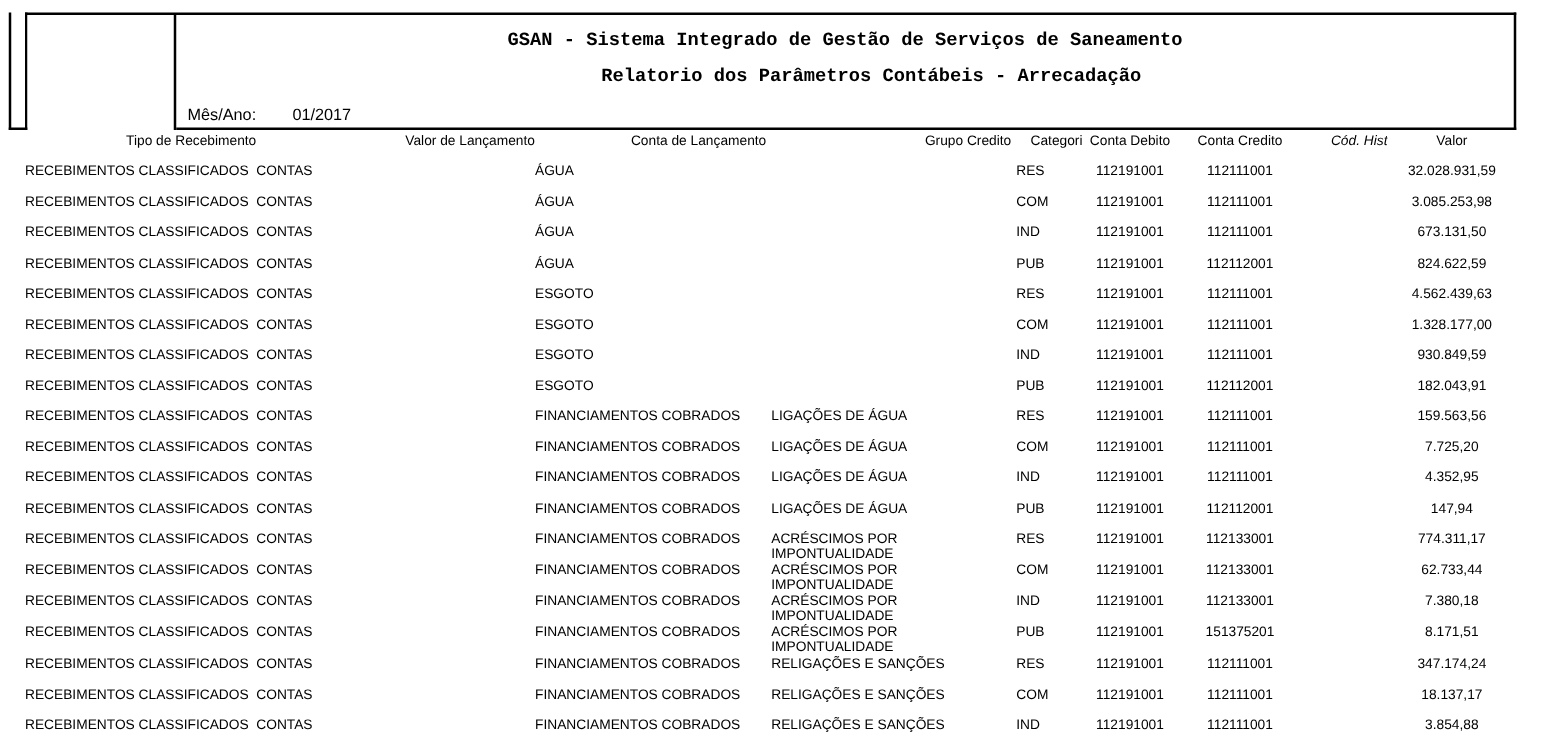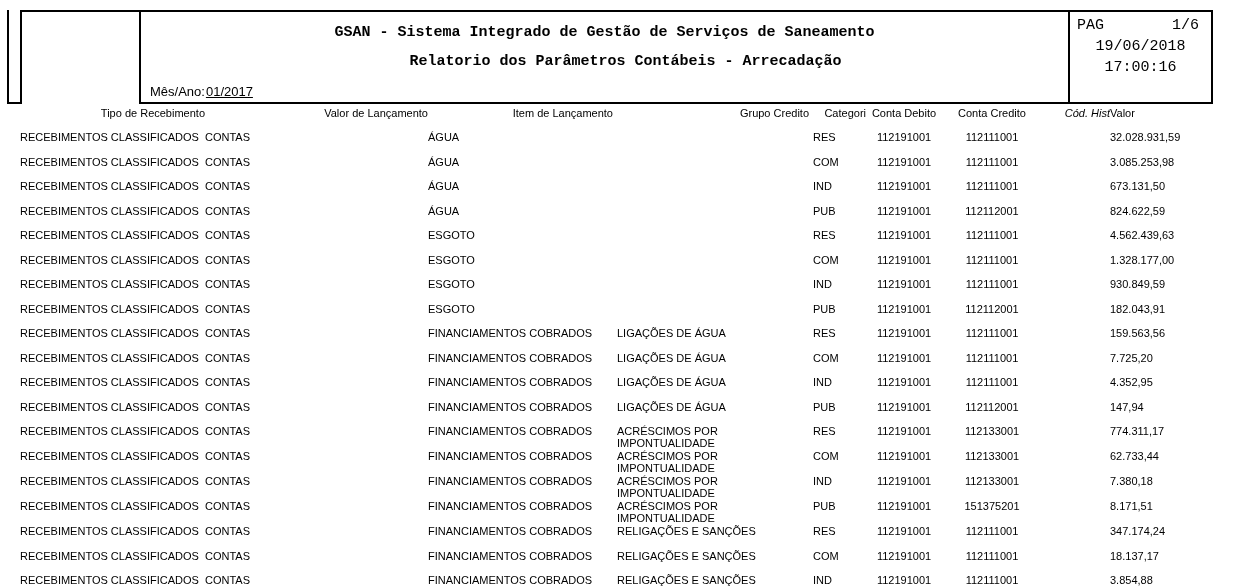--- a/index.html
+++ b/index.html
@@ -41,21 +41,21 @@
   .report-subtitle {
     position: absolute; top: 41px; left: 0; right: 0;
     padding-left: 42px; text-align: center;
     font-weight: bold; font-size: 15px; white-space: nowrap;
   }
   .period-line {
     position: absolute; left: 9px; bottom: 5px;
     font-family: "Liberation Sans", sans-serif; font-size: 13px;
     white-space: nowrap;
   }
-  .period-value { margin-left: 1px; text-decoration: underline; }
+  .period-value { margin-left: 29px; }
   .pag-cell {
     width: 143px; border-left: 2px solid #000;
     font-family: "Liberation Mono", monospace;
     font-size: 15px; line-height: 21px; padding-top: 3px;
   }
   .pag-row { display: flex; justify-content: space-between; padding: 0 12px 0 7px; }
   .pag-date, .pag-time { text-align: center; }
   
   table.report {
     position: absolute; left: 20px; top: 104px;
@@ -72,64 +72,56 @@
     line-height: 12px; white-space: pre-line; overflow: hidden;
   }
   col.c1 { width: 185px; } col.c2 { width: 223px; } col.c3 { width: 185px; }
   col.c4 { width: 196px; } col.c5 { width: 57px; }  col.c6 { width: 76px; }
   col.c7 { width: 100px; } col.c8 { width: 68px; }  col.c9 { width: 103px; }
   table.report th:nth-child(4), table.report td:nth-child(4),
   table.report th:nth-child(5), table.report td:nth-child(5) { padding-left: 4px; }
   table.report th:nth-child(6), table.report td:nth-child(6),
   table.report th:nth-child(7), table.report td:nth-child(7) { text-align: center; }
   table.report th:nth-child(8), table.report td:nth-child(8) { padding-left: 11px; font-style: italic; }
-  table.report th:nth-child(9), table.report td:nth-child(9) { text-align: left; margin-top: 39px; }
+  table.report th:nth-child(9), table.report td:nth-child(9) { text-align: center; margin-top: 39px; }
 </style>
 </head>
 <body>
 
 <div class="outer-left-line"></div>
 <div class="header-rule"></div>
 
 <div class="header-box">
   <div class="logo-cell"></div>
   <div class="middle-cell">
     <div class="report-title">GSAN - Sistema Integrado de Gestão de Serviços de Saneamento</div>
     <div class="report-subtitle">Relatorio dos Parâmetros Contábeis - Arrecadação</div>
     <div class="period-line">
       <span>Mês/Ano:</span><span class="period-value">01/2017</span>
     </div>
-  </div>
-  <div class="pag-cell">
-    <div class="pag-row">
-      <span>PAG</span>
-      <span>1/6</span>
-    </div>
-    <div class="pag-date">19/06/2018</div>
-    <div class="pag-time">17:00:16</div>
   </div>
 </div>
 
 <table class="report">
   <colgroup>
     <col class="c1">
       <col class="c2">
       <col class="c3">
       <col class="c4">
       <col class="c5">
     <col class="c6">
       <col class="c7">
       <col class="c8">
       <col class="c9">
   </colgroup>
   <thead>
     <tr>
       <th>Tipo de Recebimento</th>
       <th>Valor de Lançamento</th>
-      <th>Item de Lançamento</th>
+      <th>Conta de Lançamento</th>
       <th>Grupo Credito</th>
       <th>Categori</th>
       <th>Conta Debito</th>
       <th>Conta Credito</th>
       <th>Cód. Hist</th>
       <th>Valor</th>
     </tr>
   </thead>
   <tbody>
       <tr>

